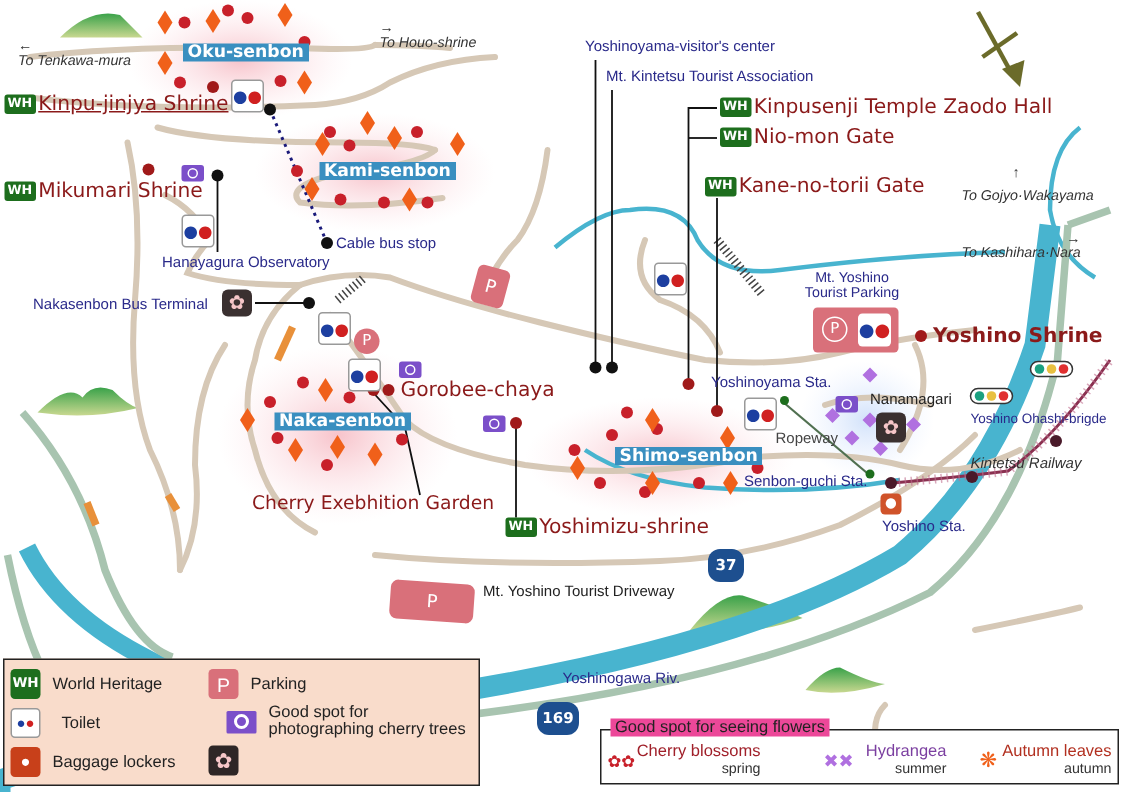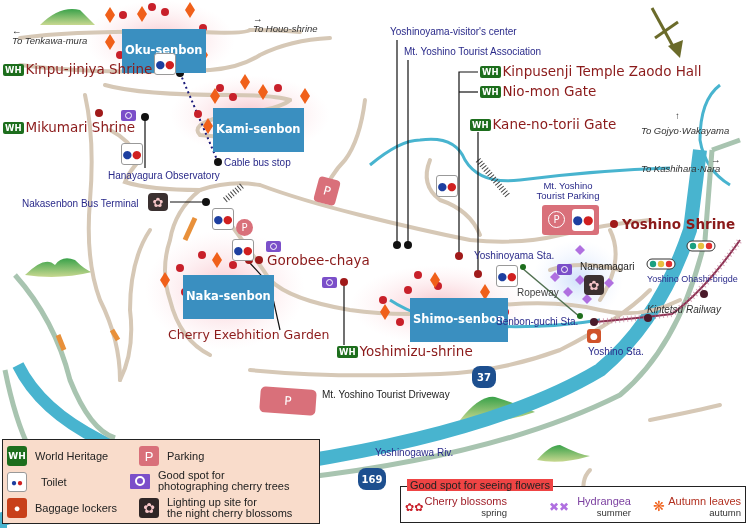--- a/index.html
+++ b/index.html
@@ -2,28 +2,28 @@
 <html><head>
 <meta charset="utf-8">
 <style>
   html, body { margin:0; padding:0; }
   body { width:750px; height:528px; position:relative; overflow:hidden; background:#ffffff; font-family:"DejaVu Sans", sans-serif; }
   #map { position:absolute; left:0; top:0; width:750px; height:528px; }
   .lbl { position:absolute; white-space:nowrap; line-height:1; }
   .site { color:#8b1a1a; font-size:13.5px; font-family:"DejaVu Sans", sans-serif; }
   .place { color:#2a2a8a; font-size:10px; font-family:"Liberation Sans", sans-serif; }
   .dir { color:#333; font-size:9.5px; font-style:italic; font-family:"Liberation Sans", sans-serif; }
-  .area { position:absolute; background:#3a8fc0; color:#fff; font-weight:bold; font-size:11.5px; padding:16px 3px; line-height:1; white-space:nowrap; font-family:"DejaVu Sans", sans-serif; }
+  .area { position:absolute; background:#3a8fc0; color:#fff; font-weight:bold; font-size:11.5px; padding:0 3px; line-height:1; white-space:nowrap; font-family:"DejaVu Sans", sans-serif; }
   .wh { display:inline-block; background:#1d6e1d; color:#fff; font-size:8.5px; font-weight:bold; padding:2px 2px; border-radius:2px; vertical-align:middle; margin-right:2px; line-height:1; font-family:"DejaVu Sans", sans-serif; }
   .legend { position:absolute; left:2px; top:439px; width:318px; height:85px; background:#f9dccb; border:1px solid #222; box-sizing:border-box; font-family:"Liberation Sans", sans-serif; font-size:11px; color:#222; }
   .leg-row { position:absolute; display:flex; align-items:center; }
   .leg-ico { width:20px; height:20px; border-radius:3px; display:flex; align-items:center; justify-content:center; margin-right:8px; flex-shrink:0; }
   .leg-txt { line-height:1.0; }
   .flowers { position:absolute; left:400px; top:486px; width:346px; height:37px; border:1px solid #222; box-sizing:border-box; background:#fff; font-family:"Liberation Sans", sans-serif; }
-  .flowers-title { position:absolute; left:6px; top:-8px; background:#ef4444; padding:0 3px; font-size:11px; color:#222; }
+  .flowers-title { position:absolute; left:6px; top:-8px; background:#ec4899; padding:0 3px; font-size:11px; color:#222; }
   .fl-item { position:absolute; top:8px; font-size:11px; }
   .fl-name { display:block; text-align:right; }
   .fl-season { display:block; text-align:right; color:#333; font-size:9.5px; }
   .icon-box { position:absolute; display:flex; align-items:center; justify-content:center; }
 </style>
 </head>
 <body>
 
 <svg id="map" viewBox="0 0 750 528" width="750" height="528">
   <defs>
@@ -217,21 +217,21 @@
       <circle cx="701" cy="246" r="3.2" fill="#e8c040"></circle>
       <circle cx="709" cy="246" r="3.2" fill="#e03030"></circle>
   </g>
 </svg>
 
 <div class="area" style="left:122px;top:29px;">Oku-senbon</div>
 <div class="area" style="left:213px;top:108px;">Kami-senbon</div>
 <div class="area" style="left:183px;top:275px;">Naka-senbon</div>
 <div class="area" style="left:410px;top:298px;">Shimo-senbon</div>
 
-<div class="lbl site" style="left:3px;top:63px;">
+<div class="lbl site" style="left:3px;top:63px;text-decoration:underline;">
   <span class="wh">WH</span><span>Kinpu-jinjya Shrine</span>
 </div>
 <div class="lbl site" style="left:3px;top:121px;">
   <span class="wh">WH</span><span>Mikumari Shrine</span>
 </div>
 <div class="lbl site" style="left:480px;top:65px;">
   <span class="wh">WH</span><span>Kinpusenji Temple Zaodo Hall</span>
 </div>
 <div class="lbl site" style="left:480px;top:85px;">
   <span class="wh">WH</span><span>Nio-mon Gate</span>
@@ -241,21 +241,21 @@
 </div>
 <div class="lbl site" style="left:337px;top:345px;">
   <span class="wh">WH</span><span>Yoshimizu-shrine</span>
 </div>
 
 <div class="lbl site" style="left:267px;top:254px;">Gorobee-chaya</div>
 <div class="lbl site" style="left:168px;top:329px;font-size:12.5px;">Cherry Exebhition Garden</div>
 <div class="lbl site" style="left:622px;top:218px;font-weight:bold;">Yoshino Shrine</div>
 
 <div class="lbl place" style="left:390px;top:27px;">Yoshinoyama-visitor's center</div>
-<div class="lbl place" style="left:404px;top:47px;">Mt. Yoshino Tourist Association</div>
+<div class="lbl place" style="left:404px;top:47px;">Mt. Kintetsu Tourist Association</div>
 <div class="lbl place" style="left:68px;top:171px;padding-left:40px;">Hanayagura Observatory</div>
 <div class="lbl place" style="left:224px;top:158px;">Cable bus stop</div>
 <div class="lbl place" style="left:22px;top:199px;">Nakasenbon Bus Terminal</div>
 <div class="lbl place" style="left:532px;top:181px;text-align:center;font-size:9.5px;line-height:1.05;white-space:normal;width:72px;">
   <span>Mt. Yoshino Tourist Parking</span>
 </div>
 <div class="lbl place" style="left:474px;top:251px;">Yoshinoyama Sta.</div>
 <div class="lbl place" style="left:580px;top:262px;color:#222;">Nanamagari</div>
 <div class="lbl place" style="left:517px;top:288px;color:#444;">Ropeway</div>
 <div class="lbl place" style="left:496px;top:317px;">Senbon-guchi Sta.</div>
@@ -372,31 +372,30 @@
         <span style="color:#fff;font-size:11px;">●</span>
       </div>
     <span class="leg-txt">Baggage lockers</span>
   </div>
   <div class="leg-row" style="left:136px;top:6px;">
     <div class="leg-ico" style="background:#d9707a;color:#fff;font-size:13px;">
         <span>P</span>
       </div>
     <span class="leg-txt">Parking</span>
   </div>
-  <div class="leg-row" style="left:127px;top:30px;">
+  <div class="leg-row" style="left:148px;top:30px;">
     <div class="leg-ico" style="background:#7b4fc9;height:15px;border-radius:1px;">
         <span style="display:block;width:6px;height:6px;border:2px solid #fff;border-radius:50%;"></span>
       </div>
     <span class="leg-txt"><span>Good spot for</span><br><span> photographing cherry trees</span></span>
   </div>
   <div class="leg-row" style="left:136px;top:57px;">
     <div class="leg-ico" style="background:#2e2626;">
         <span style="color:#f6c6c8;font-size:14px;">✿</span>
       </div>
-    <span class="leg-txt"><span>Lighting up site for</span><br><span>the night cherry blossoms</span></span>
   </div>
 </div>
 
 <div class="flowers">
   <span class="flowers-title">Good spot for seeing flowers</span>
   <div class="fl-item" style="left:4px;width:102px;">
     <span style="position:absolute;left:0;top:6px;color:#c8202a;font-size:11px;">✿✿</span>
     <span class="fl-name" style="color:#a0202a;">Cherry blossoms</span>
     <span class="fl-season">spring</span>
   </div>

